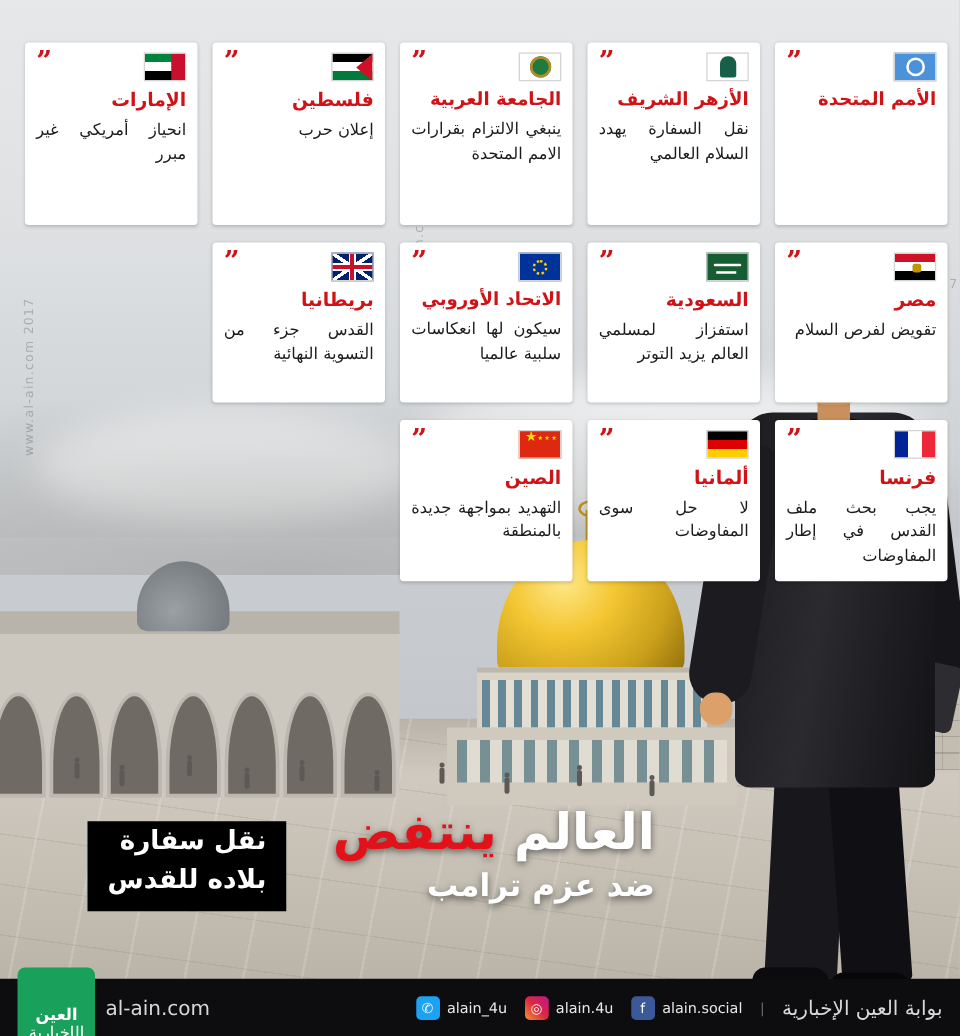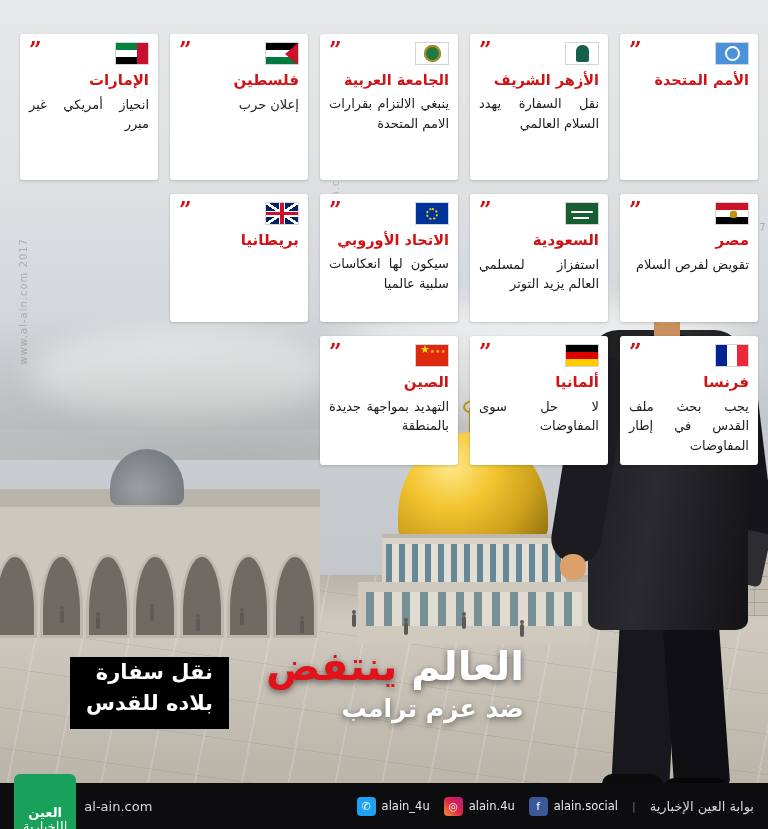--- a/index.html
+++ b/index.html
@@ -162,21 +162,21 @@
   
   .footer{position:absolute;left:0;bottom:0;width:768px;height:46px;background:#0d0d0f;color:#fff;
     display:flex;align-items:center;justify-content:space-between;padding:0 14px;box-sizing:border-box;}
   .fl{display:flex;align-items:center;gap:14px;direction:ltr;}
   .fitem{display:flex;align-items:center;gap:6px;font-size:11.5px;color:#e8e8e8;}
   .sic{width:19px;height:19px;border-radius:4px;display:flex;align-items:center;justify-content:center;font-size:11px;color:#fff;}
   .tw{background:#1da1f2;}
   .ig{background:linear-gradient(45deg,#f09433,#dc2743,#bc1888);}
   .fb{background:#3b5998;}
   .fsep{color:#6d6d6d;font-size:11px;}
-  .fsite{font-size:13px;color:#d8d8d8;direction:ltr;}
+  .fsite{font-size:16px;color:#d8d8d8;direction:ltr;}
   .fr{display:flex;align-items:center;gap:8px;}
   .logo{background:#19a05a;color:#fff;border-radius:6px;padding:4px 9px;text-align:center;line-height:1.05;}
   .logo b{display:block;font-size:13px;margin-top:28px;}
   .logo span{display:block;font-size:13px;letter-spacing:.5px;}
 </style>
 </head>
 <body>
 
 <div class="stage">
 
@@ -315,20 +315,21 @@
         </div>
         <div class="country two">الاتحاد الأوروبي</div>
         <div class="desc j">سيكون لها انعكاسات سلبية عالميا</div>
       </div>
       <div class="card r2">
         <div class="card-top">
           <div class="flag f-uk"></div>
           <div class="quote">”</div>
         </div>
         <div class="country">بريطانيا</div>
+        <div class="desc j">القدس جزء من التسوية النهائية</div>
       </div>
     </div>
 
     <div class="row">
       <div class="card r3">
         <div class="card-top">
           <div class="flag f-fra"></div>
           <div class="quote">”</div>
         </div>
         <div class="country">فرنسا</div>

